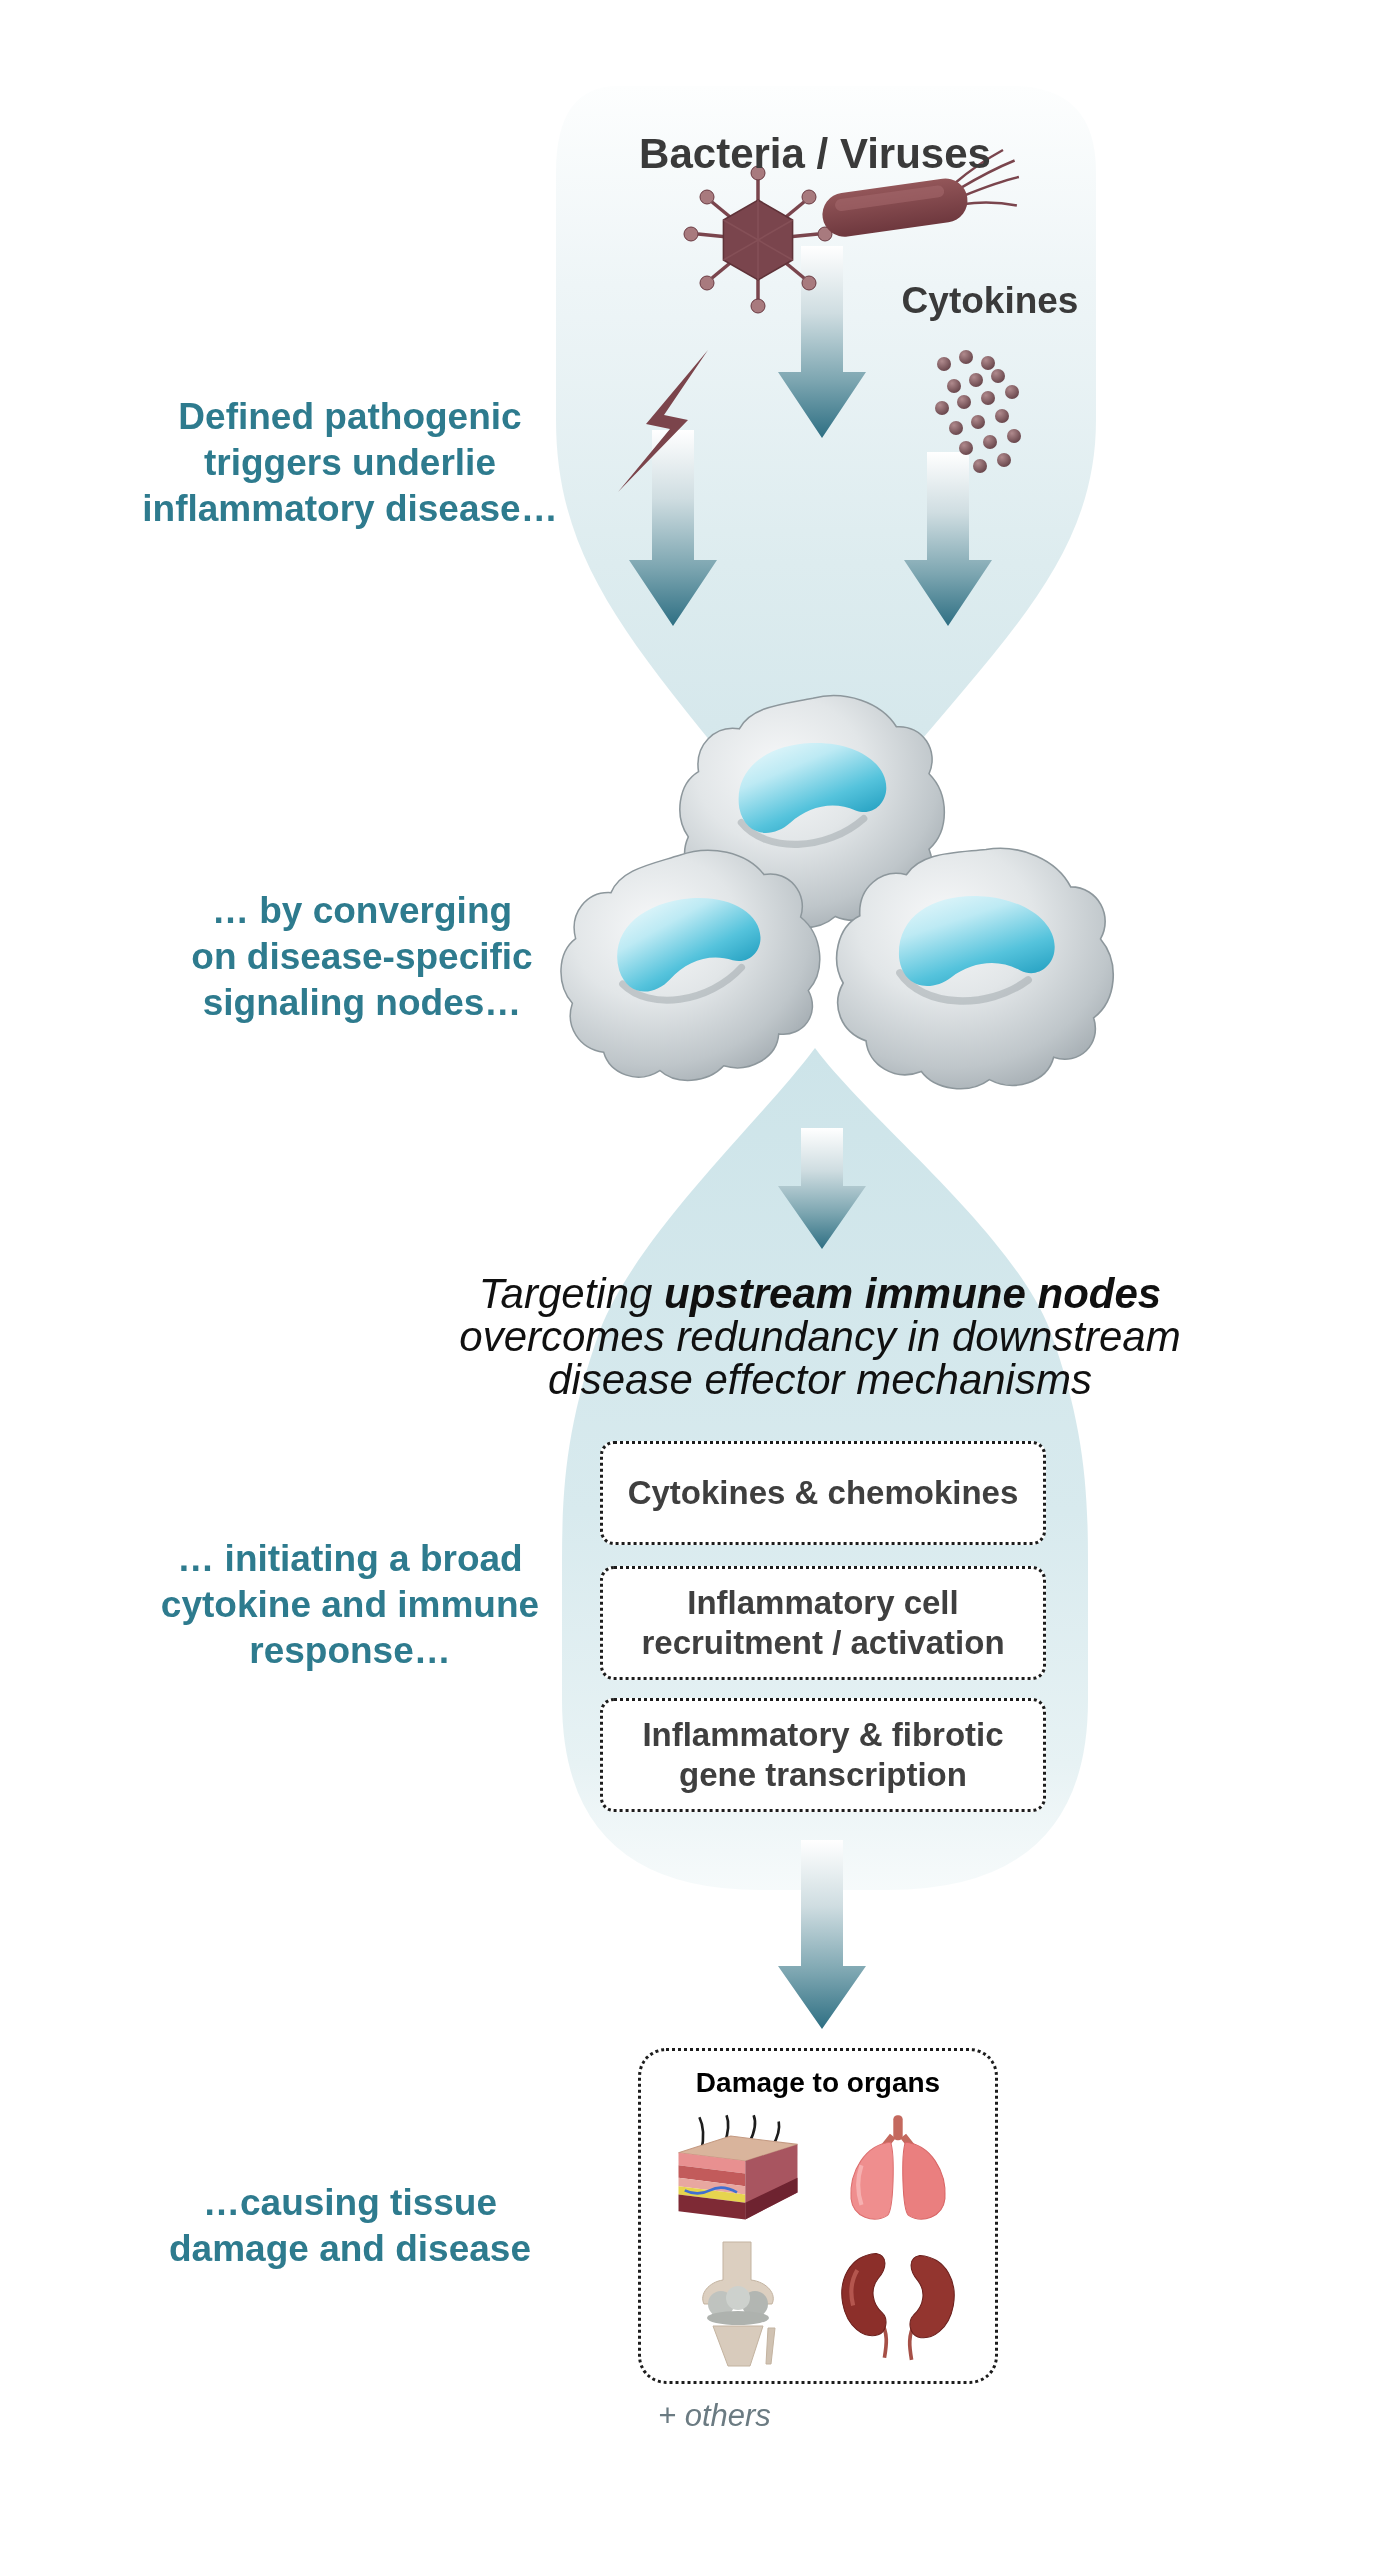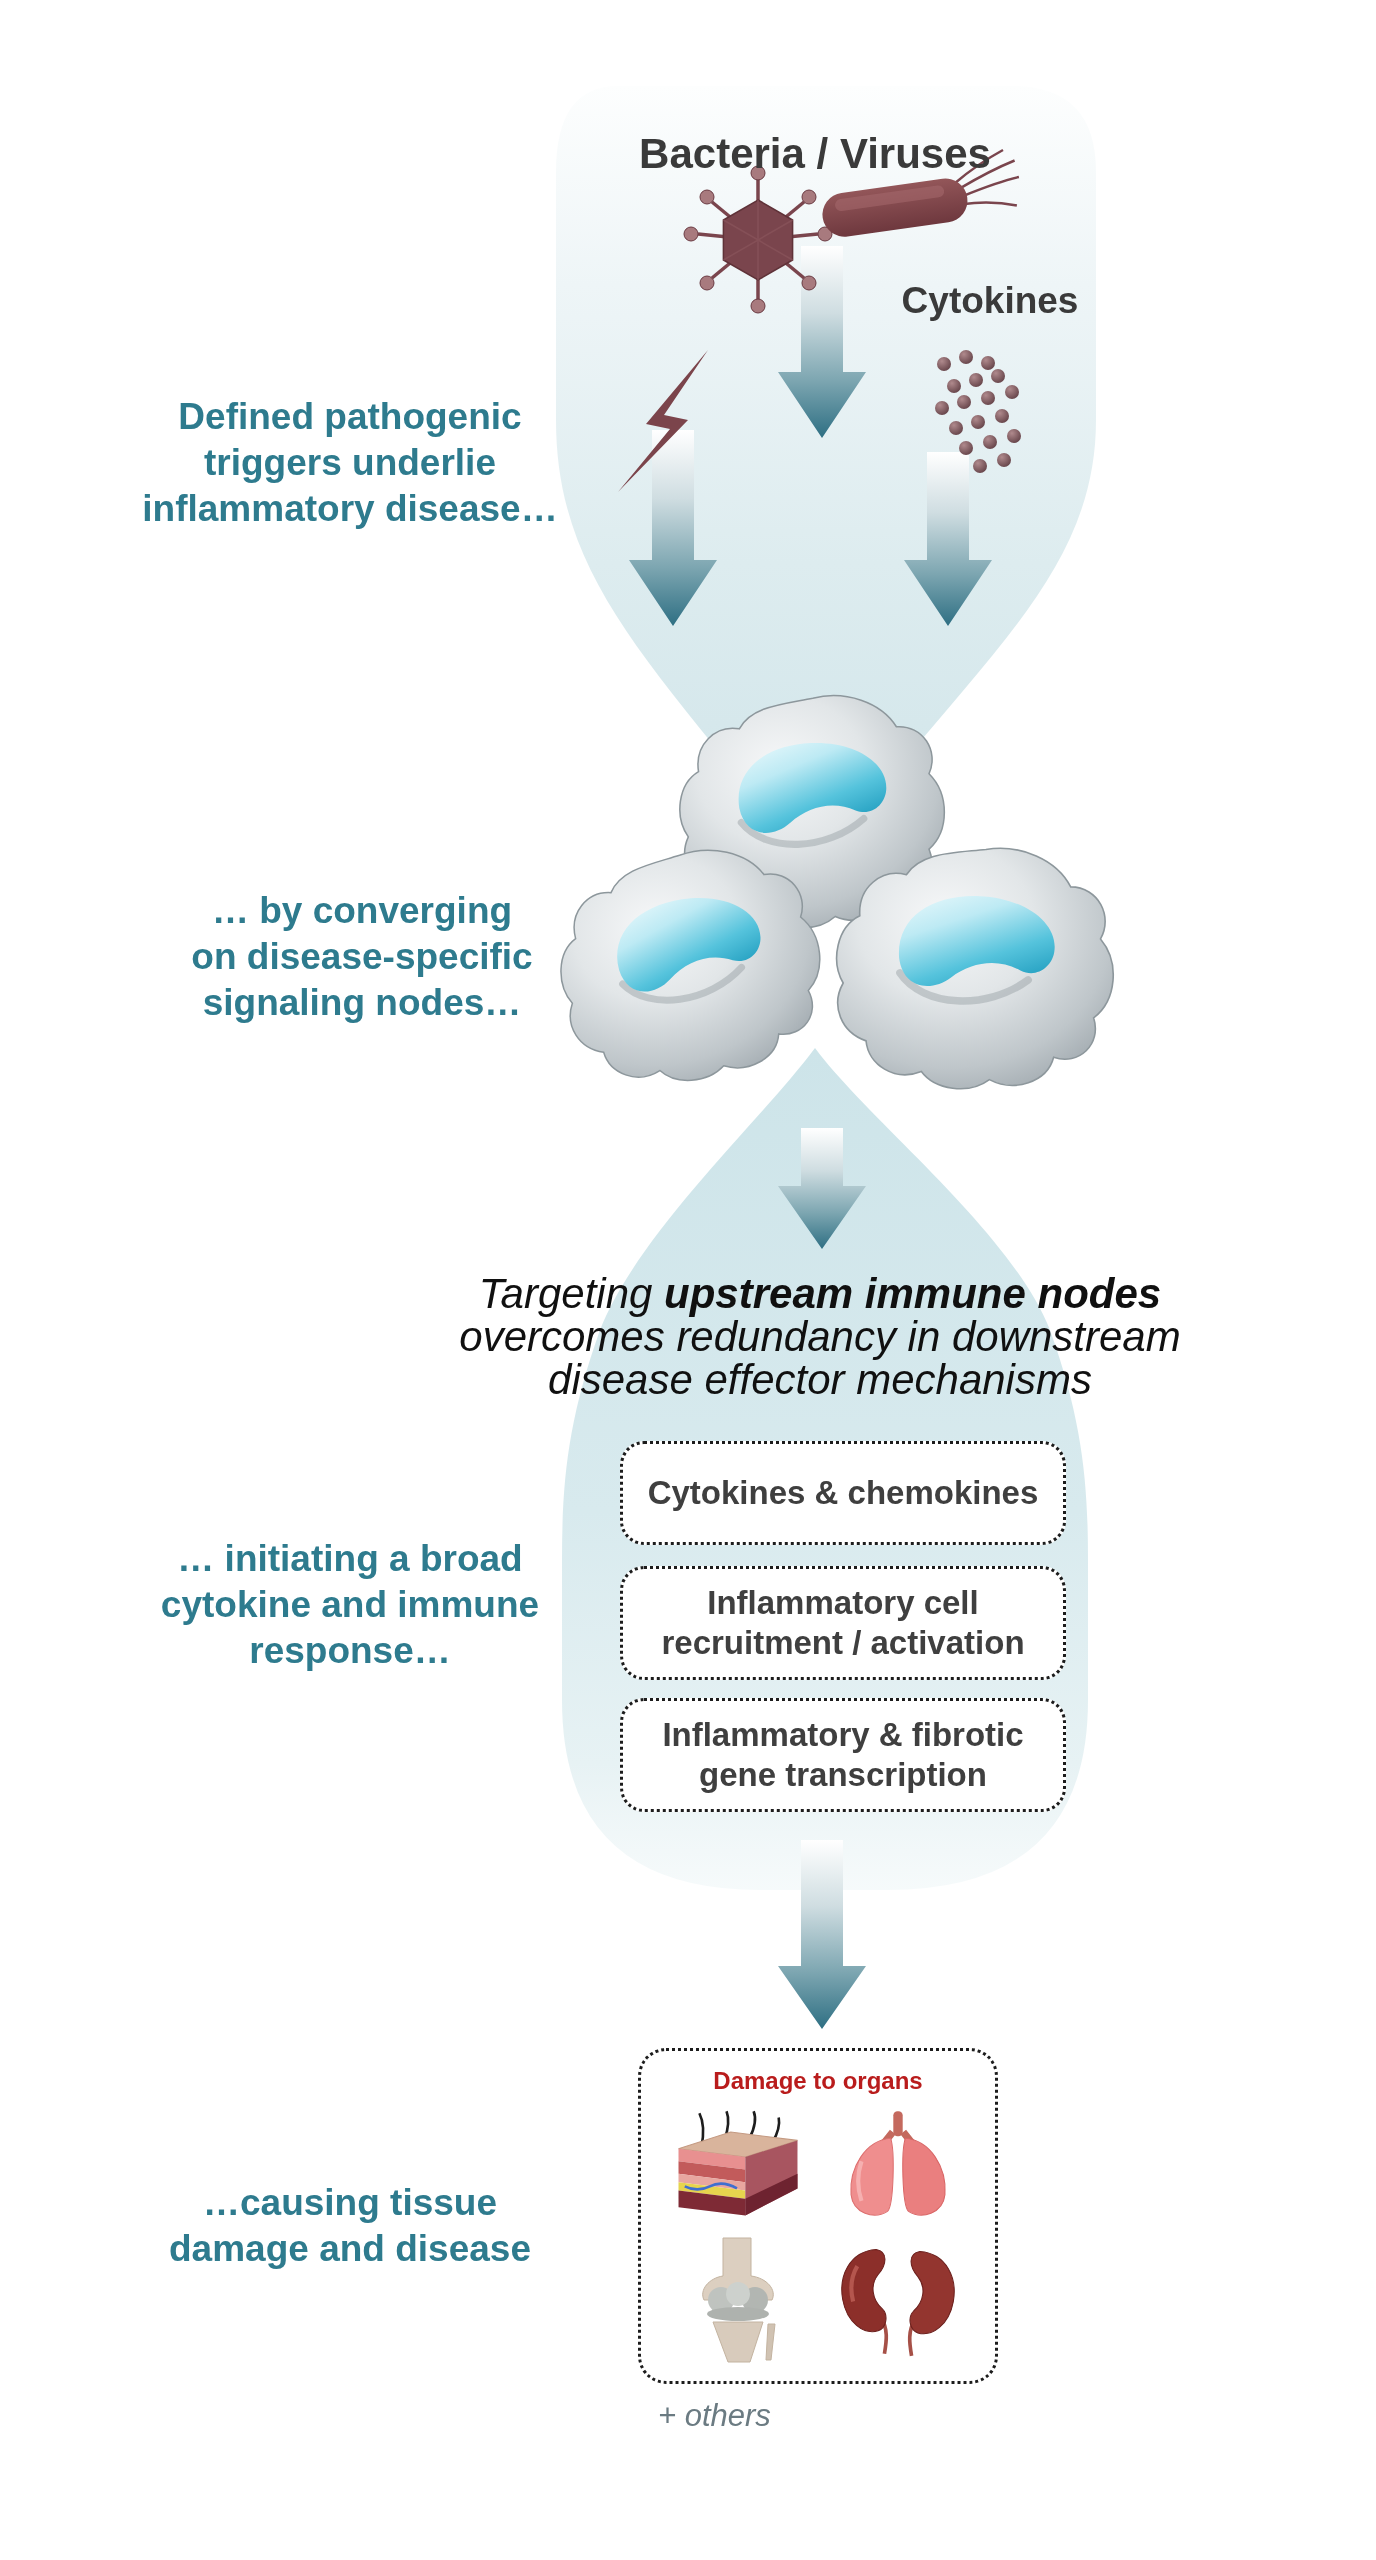--- a/index.html
+++ b/index.html
@@ -18,33 +18,33 @@
              font-weight:bold;font-size:42px;}
   .danger-label{left:555px;top:276px;width:215px;text-align:center;color:#3a3a3a;
                 font-weight:bold;font-size:37px;line-height:44px;}
   .cytokines-label{left:875px;top:280px;width:230px;text-align:center;color:#3a3a3a;
                    font-weight:bold;font-size:37px;}
   
   .targeting{left:440px;top:1272px;width:760px;text-align:center;color:#101010;
              font-style:italic;font-size:42px;line-height:43px;}
   .targeting b{font-weight:bold;}
   
-  .effect-box{left:620px;width:446px;background:#ffffff;border:3px dotted #1c1c1c;
-              border-radius:24px;box-sizing:border-box;display:flex;flex-direction:column;
+  .effect-box{left:600px;width:446px;background:#ffffff;border:3px dotted #1c1c1c;
+              border-radius:14px;box-sizing:border-box;display:flex;flex-direction:column;
               justify-content:center;align-items:center;color:#3f3f3f;font-weight:bold;
               font-size:33px;line-height:40px;text-align:center;}
   .effect-box div{white-space:nowrap;}
   .box1{top:1441px;height:104px;}
   .box2{top:1566px;height:114px;}
   .box3{top:1698px;height:114px;}
   
   .damage-box{left:638px;top:2048px;width:360px;height:336px;background:#ffffff;
               border:3px dotted #1c1c1c;border-radius:28px;box-sizing:border-box;
               display:flex;flex-direction:column;align-items:center;}
-  .damage-title{margin-top:16px;color:#b91c1c;font-weight:bold;font-size:24px;}
+  .damage-title{margin-top:16px;color:#000000;font-weight:bold;font-size:28px;}
   .organ-grid{margin-top:6px;display:grid;grid-template-columns:160px 160px;
               grid-template-rows:132px 132px;justify-items:center;align-items:center;}
   .others{left:658px;top:2398px;width:360px;text-align:left;color:#6b7b82;
           font-style:italic;font-size:31px;}
 </style>
 </head>
 <body>
 
 <div class="canvas">
 

